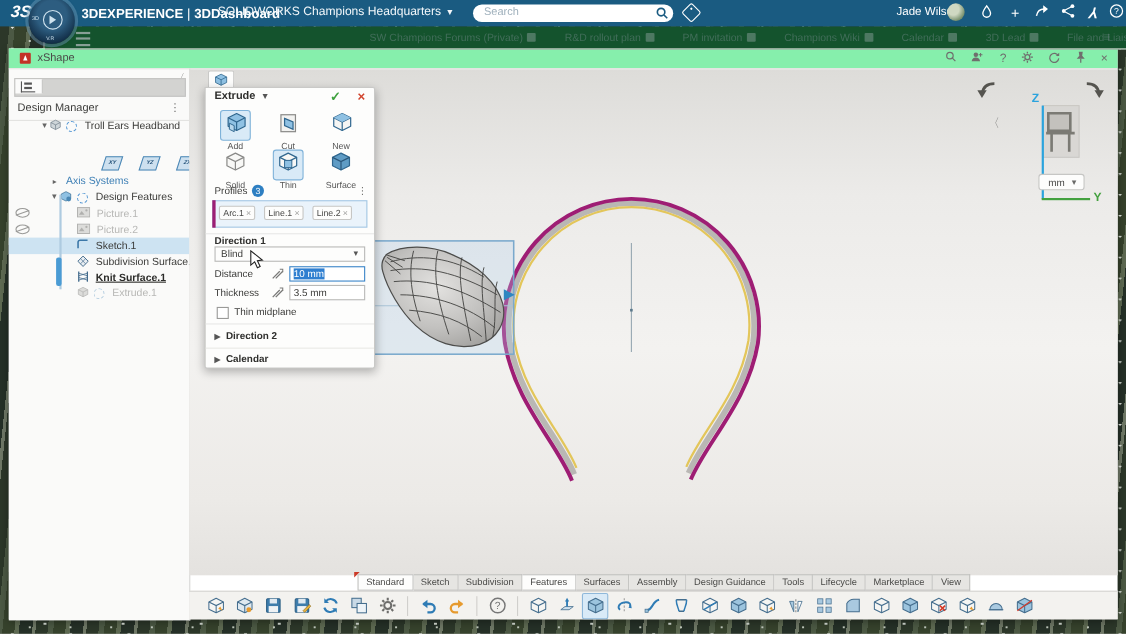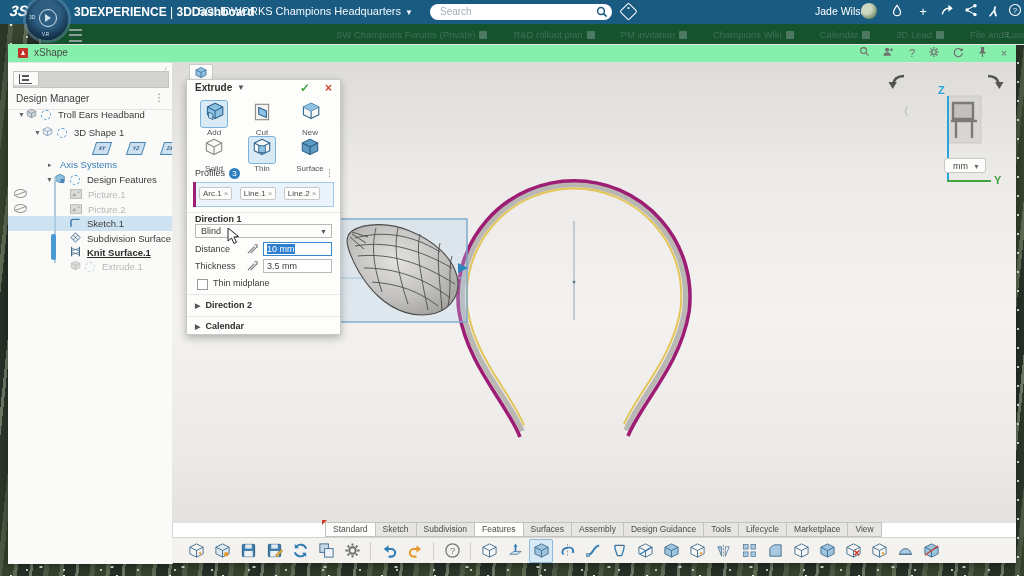--- a/index.html
+++ b/index.html
@@ -276,37 +276,28 @@
       <div class="ptab-active">
           <div class="treeglyph"></div>
         </div>
     </div>
     <div class="phead">
       <div class="t">Design Manager</div>
       <div class="kebab">⋮</div>
     </div>
     <div class="pdiv"></div>
 
-    <div class="trow" style="top:44px;padding-left:10px">
+    <div class="trow" style="top:44px;padding-left:29px">
       <span class="exp">▼</span>
       <span class="ic"><svg width="11" height="11" viewBox="0 0 18 18">
             <path d="M9 2 16 5.5v7L9 16 2 12.5v-7z" fill="#cfd6da" stroke="#6b7a86" stroke-linejoin="round"></path>
             <path d="M2 5.5 9 9l7-3.5M9 9v7" fill="none" stroke="#6b7a86"></path>
           </svg></span>
       <span class="dcirc"></span>
       <span class="lbl">Troll Ears Headband</span>
-    </div>
-    <div class="trow" style="top:62px;padding-left:26px">
-      <span class="exp">▼</span>
-      <span class="ic"><svg width="11" height="11" viewBox="0 0 18 18">
-            <path d="M9 2 16 5.5v7L9 16 2 12.5v-7z" fill="#e9eef2" stroke="#5f86a5" stroke-linejoin="round"></path>
-            <path d="M2 5.5 9 9l7-3.5M9 9v7" fill="none" stroke="#5f86a5"></path>
-          </svg></span>
-      <span class="dcirc"></span>
-      <span class="lbl">3D Shape 1</span>
     </div>
     <div class="planewrap" style="left:86px;top:79px">
       <span class="plane">XY</span>
       <span class="plane">YZ</span>
       <span class="plane">ZX</span>
     </div>
     <div class="trow" style="top:94px;padding-left:40px">
       <span class="exp">▸</span>
       <span class="lbl blue-t">Axis Systems</span>
     </div>

